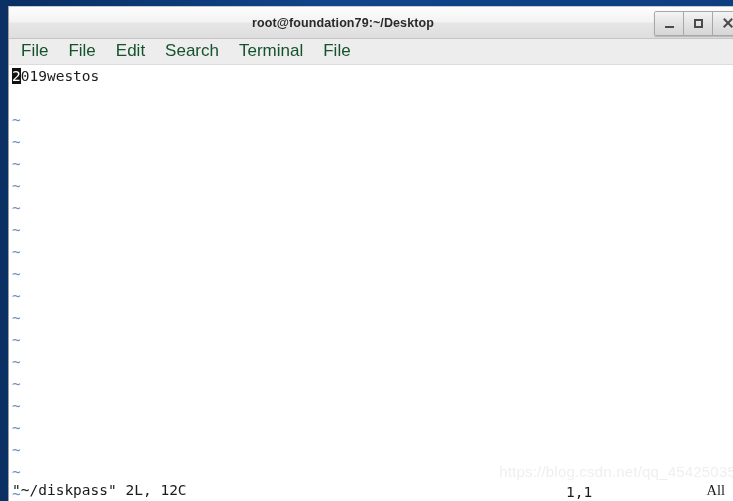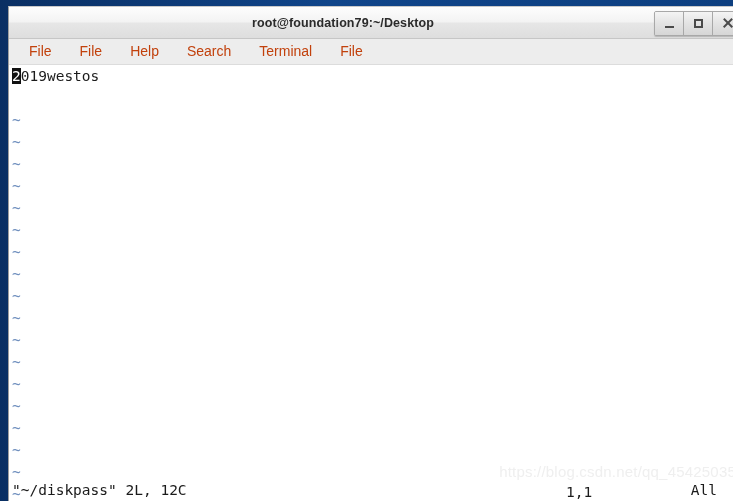--- a/index.html
+++ b/index.html
@@ -115,27 +115,26 @@
     flex: 0 0 26px;
     height: 26px;
     background: #ededed;
     display: flex;
     align-items: center;
     padding-left: 12px;
     border-bottom: 1px solid #dcdcdc;
   }
 
   .menu-item {
-    font-size: 14px;
-    color: #c2410c;
+    font-size: 17px;
+    color: #14532d;
     padding: 2px 10px 3px 0;
     margin-right: 10px;
     white-space: nowrap;
     cursor: default;
-    margin-left: 8px;
   }
   .menu-item:last-child { margin-right: 0; }
 
   
   #terminal {
     flex: 1 1 auto;
     background: #ffffff;
     position: relative;
     overflow: hidden;
     font-family: "DejaVu Sans Mono", "Liberation Mono", monospace;
@@ -180,22 +179,23 @@
     left: 3px;
     top: 0;
   }
   #status-pos {
     position: absolute;
     left: 557px;
     top: 2px;
   }
   #status-scroll {
     position: absolute;
-    right: 20px;
+    right: 12px;
     top: 0;
+    font-family: Liberation Serif, serif;
   }
 
   
   #watermark {
     position: absolute;
     right: 1px;
     bottom: 18px;
     font-family: "Liberation Sans", sans-serif;
     font-size: 15px;
     color: #efefef;
@@ -223,21 +223,21 @@
       </div>
       <div class="win-btn">
         <span class="glyph-close"></span>
       </div>
     </div>
   </div>
 
   <div id="menubar">
     <div class="menu-item">File</div>
     <div class="menu-item">File</div>
-    <div class="menu-item">Help</div>
+    <div class="menu-item">Edit</div>
     <div class="menu-item">Search</div>
     <div class="menu-item">Terminal</div>
     <div class="menu-item">File</div>
   </div>
 
   <div id="terminal">
 
     <div class="term-line"><span class="cursor-char">2</span><span>019westos</span></div>
 
     <div class="term-line"><span></span></div>

